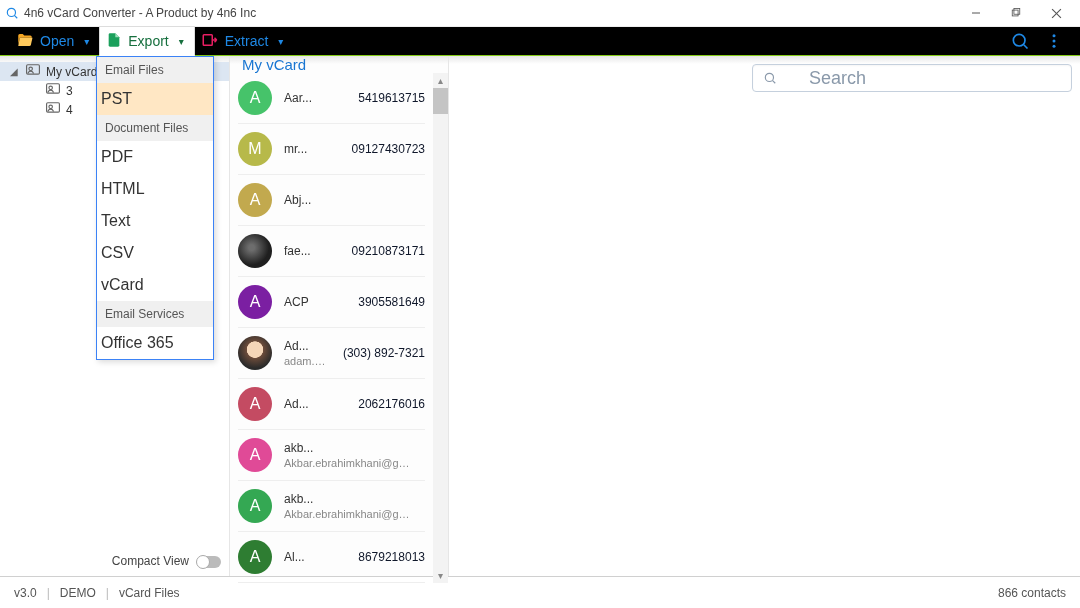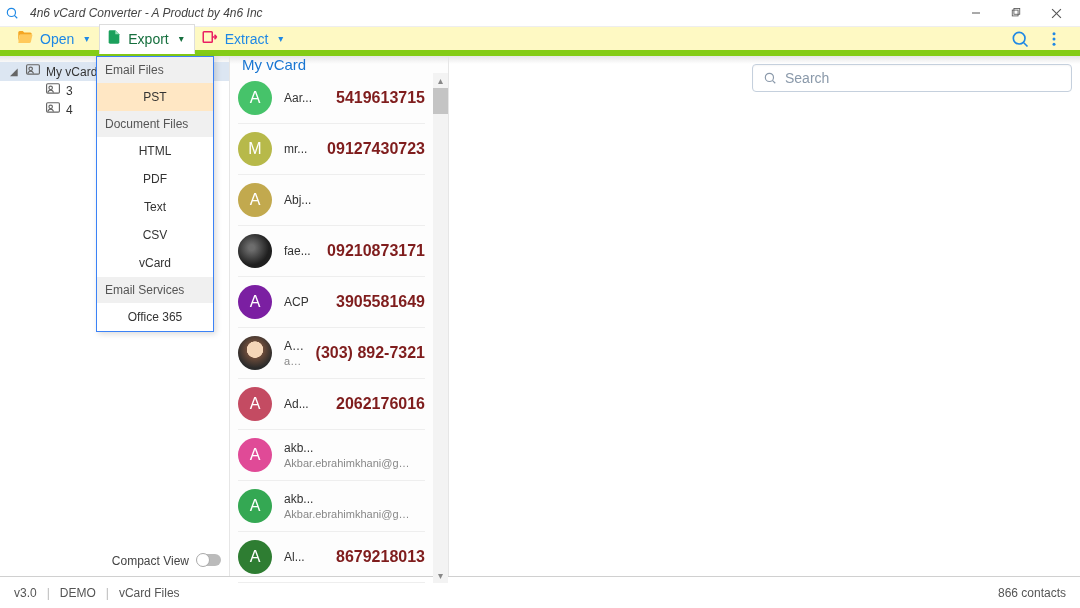--- a/index.html
+++ b/index.html
@@ -1,77 +1,77 @@
 <!DOCTYPE html>
 <html><head>
   <meta charset="utf-8">
   <style>
     * { box-sizing: border-box; margin:0; padding:0; font-family: "Segoe UI", Tahoma, sans-serif; }
     body { width:1080px; height:608px; background:#fff; overflow:hidden; font-size:13px; color:#333; }
     
     .titlebar { height:26px; display:flex; align-items:center; justify-content:space-between; background:#fff; padding:0 4px; }
-    .titlebar-left { display:flex; align-items:center; gap:10px; font-size:12px; color:#444;font-style:italic; }
+    .titlebar-left { display:flex; align-items:center; gap:4px; font-size:12px; color:#444; }
     .titlebar-icon { width:16px; height:16px; display:flex; align-items:center; justify-content:center; color:#1E88E5; }
     .win-controls { display:flex; align-items:center; gap:0; }
     .win-btn { width:40px; height:26px; display:flex; align-items:center; justify-content:center; color:#555; }
     
-    .toolbar { height:30px; background:#fef9c3; display:flex; align-items:center; padding:0 10px; border-top:1px solid #eee; border-bottom:6px solid #84cc16; }
+    .toolbar { height:30px; background:#000000; display:flex; align-items:center; padding:0 10px; border-top:1px solid #eee; border-bottom:1px solid #84cc16; }
     .tool-group { display:flex; align-items:center; gap:0; }
     .tool-btn { display:flex; align-items:center; gap:6px; height:30px; padding:0 10px 0 6px; font-size:14px; color:#1E88E5; cursor:pointer; position:relative; }
     .tool-btn .chevron { color:#1E88E5; font-size:10px; margin-left:4px;}
     .tool-btn.open .t-icon { color:#F5A623; }
     .tool-btn.export { background:#fff; z-index:50; border:1px solid #ddd; border-bottom:1px solid #fff; color:#166F3E; }
     .tool-btn.export .t-icon, .tool-btn.export .chevron { color:#166F3E; }
     .tool-btn.extract .t-icon { color:#E91E63; }
     .spacer { flex:1; }
     .right-tool { display:flex; align-items:center; gap:14px; padding-right:6px; }
     .right-tool .r-icon { color:#1E88E5; width:20px; height:20px; display:flex; align-items:center; justify-content:center; }
     
     .main { display:flex; height:520px; }
     .tree-pane { width:230px; border-right:1px solid #e6e6e6; position:relative; padding-top:6px; }
     .tree-row { display:flex; align-items:center; gap:6px; padding:2px 4px 2px 10px; font-size:12px; color:#333; white-space:nowrap; overflow:hidden; }
     .tree-row.selected { background:#dce6f2; }
     .tree-indent1 { padding-left:46px; gap:6px;}
     .tree-arrow { width:10px; color:#666; font-size:10px;}
     .tree-ic { color:#666; font-size:12px;}
-    .compact { position:absolute; bottom:8px; right:8px; display:flex; align-items:flex-start; gap:8px; font-size:12px; color:#444; }
+    .compact { position:absolute; bottom:8px; right:8px; display:flex; align-items:flex-end; gap:8px; font-size:12px; color:#444; }
     .toggle { width:24px; height:12px; background:#bbb; border-radius:7px; position:relative; }
     .toggle:before { content:""; position:absolute; width:12px; height:12px; border-radius:50%; background:#fff; border:1px solid #aaa; left:-1px; top:-1px; }
     .list-pane { width:219px; border-right:1px solid #e6e6e6; display:flex; flex-direction:column; background:#fdfdfd; }
     .header-row { height:44px; display:flex; align-items:center; padding:0 12px; position:relative; }
     .header-title { color:#1976D2; font-size:15px; }
     .divider-under-header { margin:0; height:1px; background:#eee;}
     .contacts-wrap { flex:1; display:flex; }
     .contacts-scroll { flex:1; overflow:hidden; position:relative;}
     .contacts { padding:0 8px; }
     .contact-card { display:flex; align-items:center; gap:12px; padding:8px 0; border-bottom:1px solid #eee; min-height:48px; }
     .avatar { width:34px; height:34px; border-radius:50%; display:flex; align-items:center; justify-content:center; color:#fff; font-size:16px; flex-shrink:0; }
     .avatar.photo { background:#222; overflow:hidden; }
     .c-info { flex:1; min-width:0; }
     .c-name { font-size:12px; color:#333; white-space:nowrap; overflow:hidden; text-overflow:ellipsis; }
     .c-sub { font-size:11px; color:#888; white-space:nowrap; overflow:hidden; text-overflow:ellipsis; margin-top:2px;}
-    .c-right { font-size:16px; color:#7f1d1d; text-align:right; white-space:nowrap;font-weight:bold;}
+    .c-right { font-size:12px; color:#0f172a; text-align:right; white-space:nowrap;}
     .scrollbar { width:15px; background:#f3f3f3; display:flex; flex-direction:column; }
     .sb-arrow { height:15px; display:flex; align-items:center; justify-content:center; font-size:10px; color:#888;}
     .sb-track { flex:1; position:relative; }
     .sb-thumb { width:100%; height:26px; background:#c4c4c4; }
     .detail-pane { flex:1; padding:12px 14px; position:relative; }
     
     .search-wrap { position:absolute; right:8px; top:8px; width:320px; height:28px; border:1px solid #c5d0dd; border-radius:4px; display:flex; align-items:center; gap:8px; padding:0 10px; background:#fff; box-shadow:inset 0 1px 2px rgba(0,0,0,.04);}
     .search-wrap .s-icon { color:#8a99aa; width:14px; height:14px;}
-    .search-wrap input { flex:1; border:none; outline:none; font-size:14px; color:#0c4a6e; background:transparent; }
+    .search-wrap input { flex:1; border:none; outline:none; font-size:18px; color:#0c4a6e; background:transparent;margin-left:24px; }
     .search-wrap input::placeholder { color:#8a99aa; }
     
     .statusbar { height:24px; background:#fff; border-top:1px solid #d0d0d0; display:flex; align-items:flex-end; font-size:12px; color:#555; padding:0 14px; justify-content:space-between;}
     .statusbar .sb-left { display:flex; align-items:center; }
     .statusbar .sep { margin:0 10px; color:#bbb; }
     
     .dropdown { position:absolute; left:96px; top:56px; width:118px; background:#fff; border:1px solid #3b82f6; box-shadow:2px 2px 6px rgba(0,0,0,.15); z-index:40; }
     .dd-header { background:#f0f0f0; font-size:12px; color:#555; padding:6px 8px; }
-    .dd-item { font-size:12px; color:#333; padding:7px 4px; cursor:pointer;text-align:center; }
+    .dd-item { font-size:16px; color:#333; padding:7px 4px; cursor:pointer; }
     .dd-item.active { background:#ffe7c4; }
     .bar-shadow { position:absolute; left:0; top:56px; width:100%; height:8px; background:linear-gradient(#e6e6e6, transparent); pointer-events:none;}
   </style>
 </head>
 <body>
 
 <div class="titlebar">
   <div class="titlebar-left">
     <span class="titlebar-icon">
       <svg viewBox="0 0 24 24" width="14" height="14" fill="none" stroke="currentColor" stroke-width="2">
@@ -151,22 +151,22 @@
         </svg>
     </span>
   </div>
 </div>
 <div class="bar-shadow"></div>
 
 <div class="dropdown" id="dropdown">
     <div class="dd-header">Email Files</div>
     <div class="dd-item active">PST</div>
     <div class="dd-header">Document Files</div>
+    <div class="dd-item">PDF</div>
     <div class="dd-item">HTML</div>
-    <div class="dd-item">PDF</div>
     <div class="dd-item">Text</div>
     <div class="dd-item">CSV</div>
     <div class="dd-item">vCard</div>
     <div class="dd-header">Email Services</div>
     <div class="dd-item">Office 365</div>
   </div>
 
 <div class="main">
   <div class="tree-pane">
     <div class="tree-row selected">

